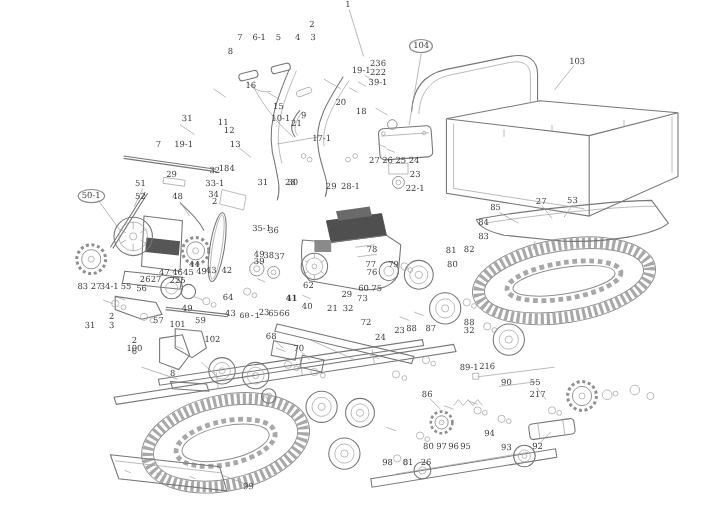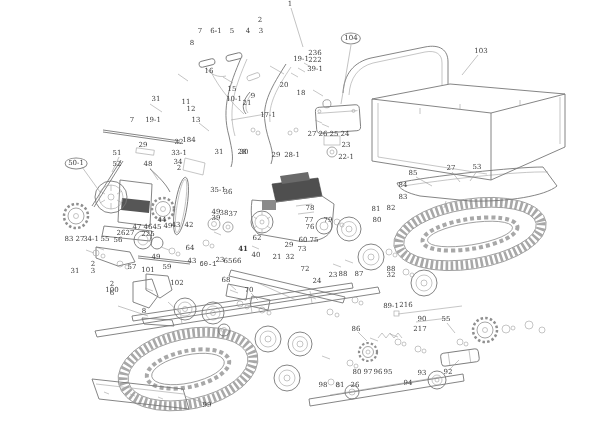--- a/index.html
+++ b/index.html
@@ -419,31 +419,31 @@
       <span class="lbl" style="left: 477px; top: 168px;">53</span>
       <span class="lbl" style="left: 403px; top: 186px;">84</span>
       <span class="lbl" style="left: 403px; top: 198px;">83</span>
       <span class="lbl" style="left: 391px; top: 209px;">82</span>
       <span class="lbl" style="left: 376px; top: 210px;">81</span>
       <span class="lbl" style="left: 356px; top: 330px;">86</span>
       <span class="lbl" style="left: 391px; top: 307px;">89-1</span>
       <span class="lbl" style="left: 406px; top: 306px;">216</span>
       <span class="lbl" style="left: 422px; top: 320px;">90</span>
       <span class="lbl" style="left: 446px; top: 320px;">55</span>
-      <span class="lbl" style="left: 420px; top: 330px;">217</span>
+      <span class="lbl" style="left: 448px; top: 330px;">217</span>
       <span class="lbl" style="left: 112px; top: 285px;">2</span>
       <span class="lbl" style="left: 112px; top: 294px;">6</span>
       <span class="lbl" style="left: 112px; top: 291px; text-align: right;">100</span>
       <span class="lbl" style="left: 177px; top: 284px;">102</span>
       <span class="lbl" style="left: 144px; top: 312px;">8</span>
       <span class="lbl" style="left: 207px; top: 406px;">99</span>
       <span class="lbl" style="left: 323px; top: 386px;">98</span>
       <span class="lbl" style="left: 340px; top: 386px;">81</span>
       <span class="lbl" style="left: 355px; top: 386px;">26</span>
       <span class="lbl" style="left: 357px; top: 373px;">80</span>
       <span class="lbl" style="left: 368px; top: 373px;">97</span>
       <span class="lbl" style="left: 378px; top: 373px;">96</span>
       <span class="lbl" style="left: 388px; top: 373px;">95</span>
-      <span class="lbl" style="left: 408px; top: 384px;">94</span>
+      <span class="lbl" style="left: 408px; top: 362px;">94</span>
       <span class="lbl" style="left: 422px; top: 374px;">93</span>
       <span class="lbl" style="left: 448px; top: 373px;">92</span>
     </div>
 </div>
 
 </body></html>

